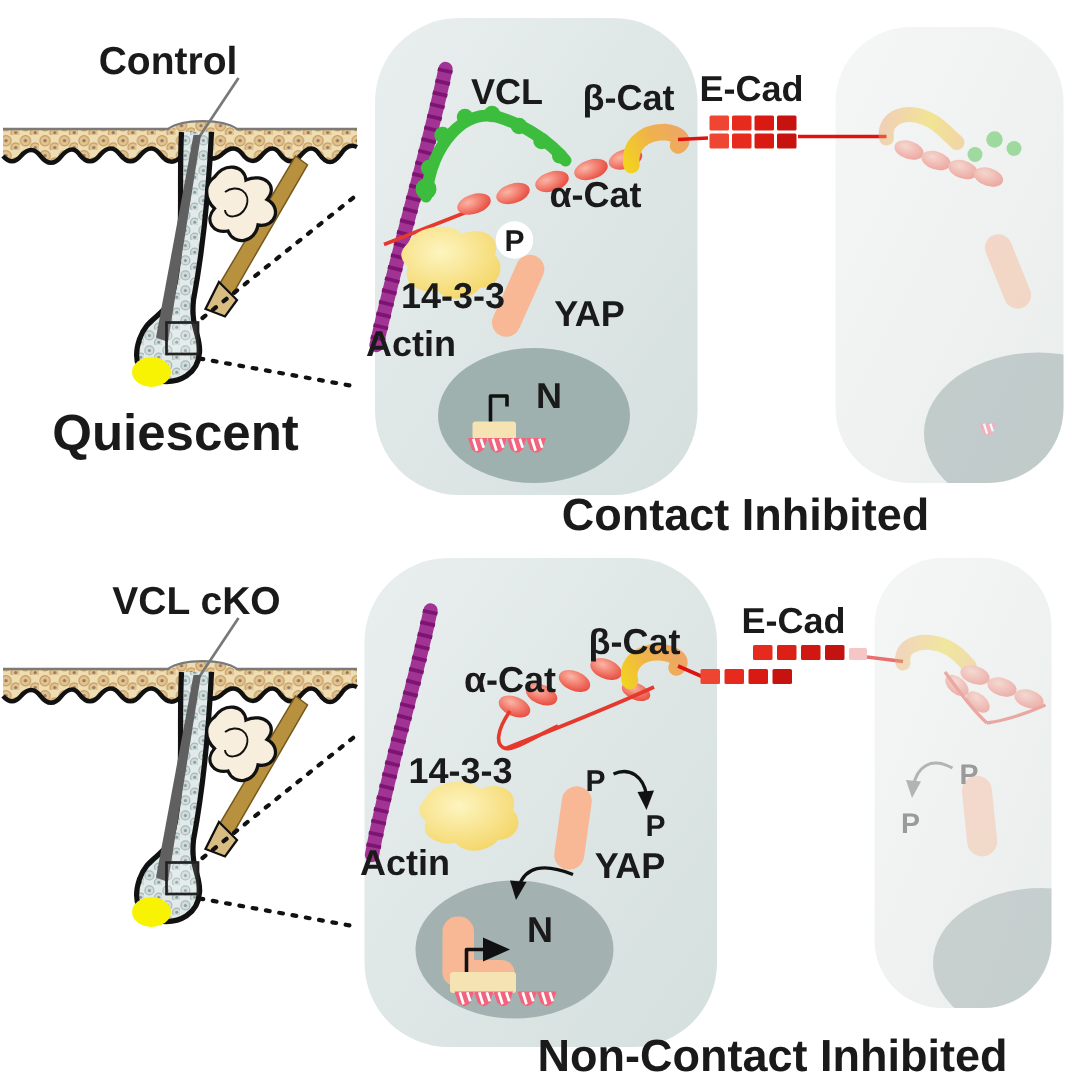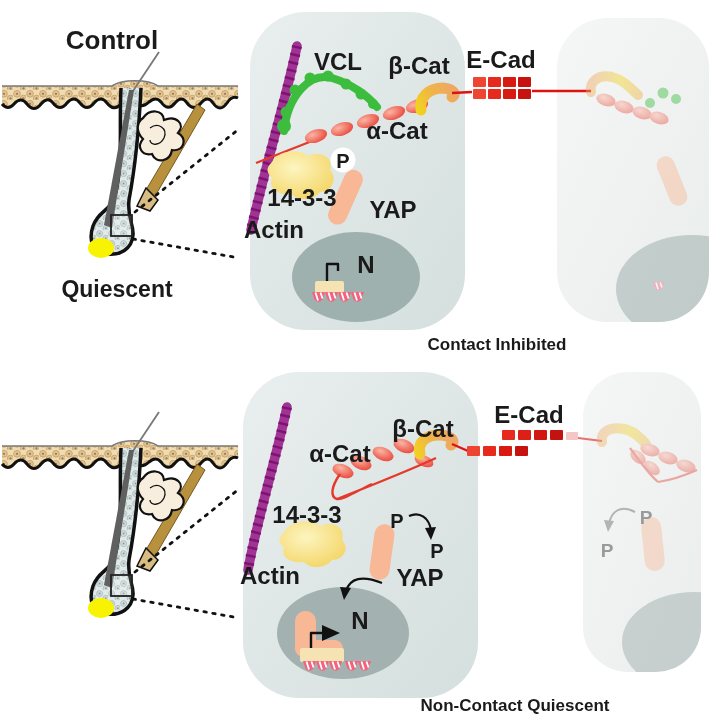--- a/index.html
+++ b/index.html
@@ -3,26 +3,26 @@
 <meta charset="utf-8">
 <style>
   html,body{margin:0;padding:0;background:#ffffff;}
   .canvas{position:relative;width:720px;height:720px;background:#fff;overflow:hidden;
           font-family:"Liberation Sans",sans-serif;}
   svg.art{position:absolute;left:0;top:0;width:720px;height:720px;}
   .lbl{position:absolute;transform:translate(-50%,-50%);color:#1a1a1a;
        white-space:nowrap;line-height:1;letter-spacing:0;}
   .b{font-weight:bold;}
   .s27{font-size:26px;}
-  .s29{font-size:23px;}
+  .s29{font-size:34px;}
   .s25{font-size:24px;font-weight:bold;}
   .s20{font-size:20px;}
   .s19{font-size:19px;}
   .faded{color:#9a9a9a;}
-  .cap{font-size:17px;font-weight:bold;}
+  .cap{font-size:30px;font-weight:bold;}
 </style>
 </head>
 <body>
 
 <div class="canvas">
 
 <svg class="art" viewBox="0 0 720 720">
   <defs>
     <linearGradient id="cellG" x1="0" y1="0" x2="1" y2="1">
       <stop offset="0" stop-color="#e9efee"></stop>
@@ -308,26 +308,27 @@
 <span class="lbl s25" style="left:419px;top:66px;">β-Cat</span>
 <span class="lbl s25" style="left:501px;top:60px;">E-Cad</span>
 <span class="lbl s25" style="left:397px;top:131px;">α-Cat</span>
 <span class="lbl b s20" style="left:343px;top:161px;">P</span>
 <span class="lbl s25" style="left:302px;top:198px;">14-3-3</span>
 <span class="lbl s25" style="left:393px;top:210px;">YAP</span>
 <span class="lbl s25" style="left:274px;top:230px;">Actin</span>
 <span class="lbl b s25" style="left:366px;top:265px;">N</span>
 <span class="lbl cap" style="left:497px;top:344px;">Contact Inhibited</span>
 
+<span class="lbl b s27" style="left:131px;top:400px;">VCL cKO</span>
 <span class="lbl s25" style="left:340px;top:454px;">α-Cat</span>
 <span class="lbl s25" style="left:423px;top:429px;">β-Cat</span>
 <span class="lbl s25" style="left:529px;top:415px;">E-Cad</span>
 <span class="lbl s25" style="left:307px;top:515px;">14-3-3</span>
 <span class="lbl s25" style="left:270px;top:576px;">Actin</span>
 <span class="lbl s25" style="left:420px;top:578px;">YAP</span>
 <span class="lbl b s20" style="left:397px;top:521px;">P</span>
 <span class="lbl b s20" style="left:437px;top:551px;">P</span>
 <span class="lbl b s25" style="left:360px;top:621px;">N</span>
 <span class="lbl b s19 faded" style="left:646px;top:517px;">P</span>
 <span class="lbl b s19 faded" style="left:607px;top:550px;">P</span>
-<span class="lbl cap" style="left:515px;top:705px;">Non-Contact Quiescent</span>
+<span class="lbl cap" style="left:515px;top:705px;">Non-Contact Inhibited</span>
 
 </div>
 
 </body></html>

